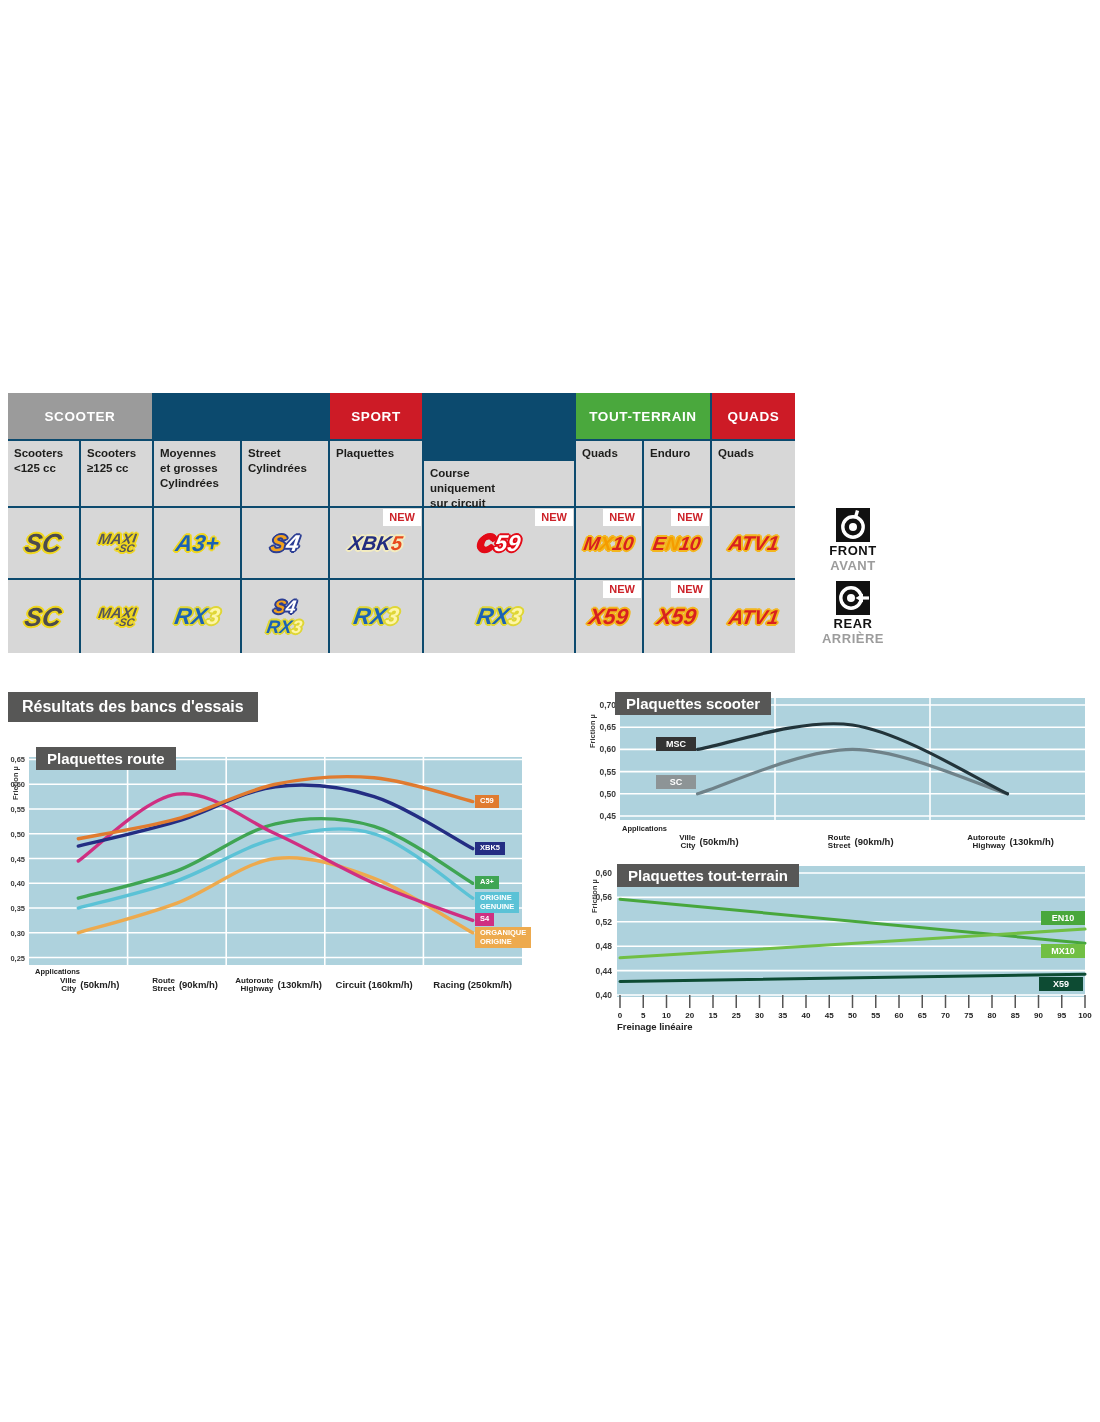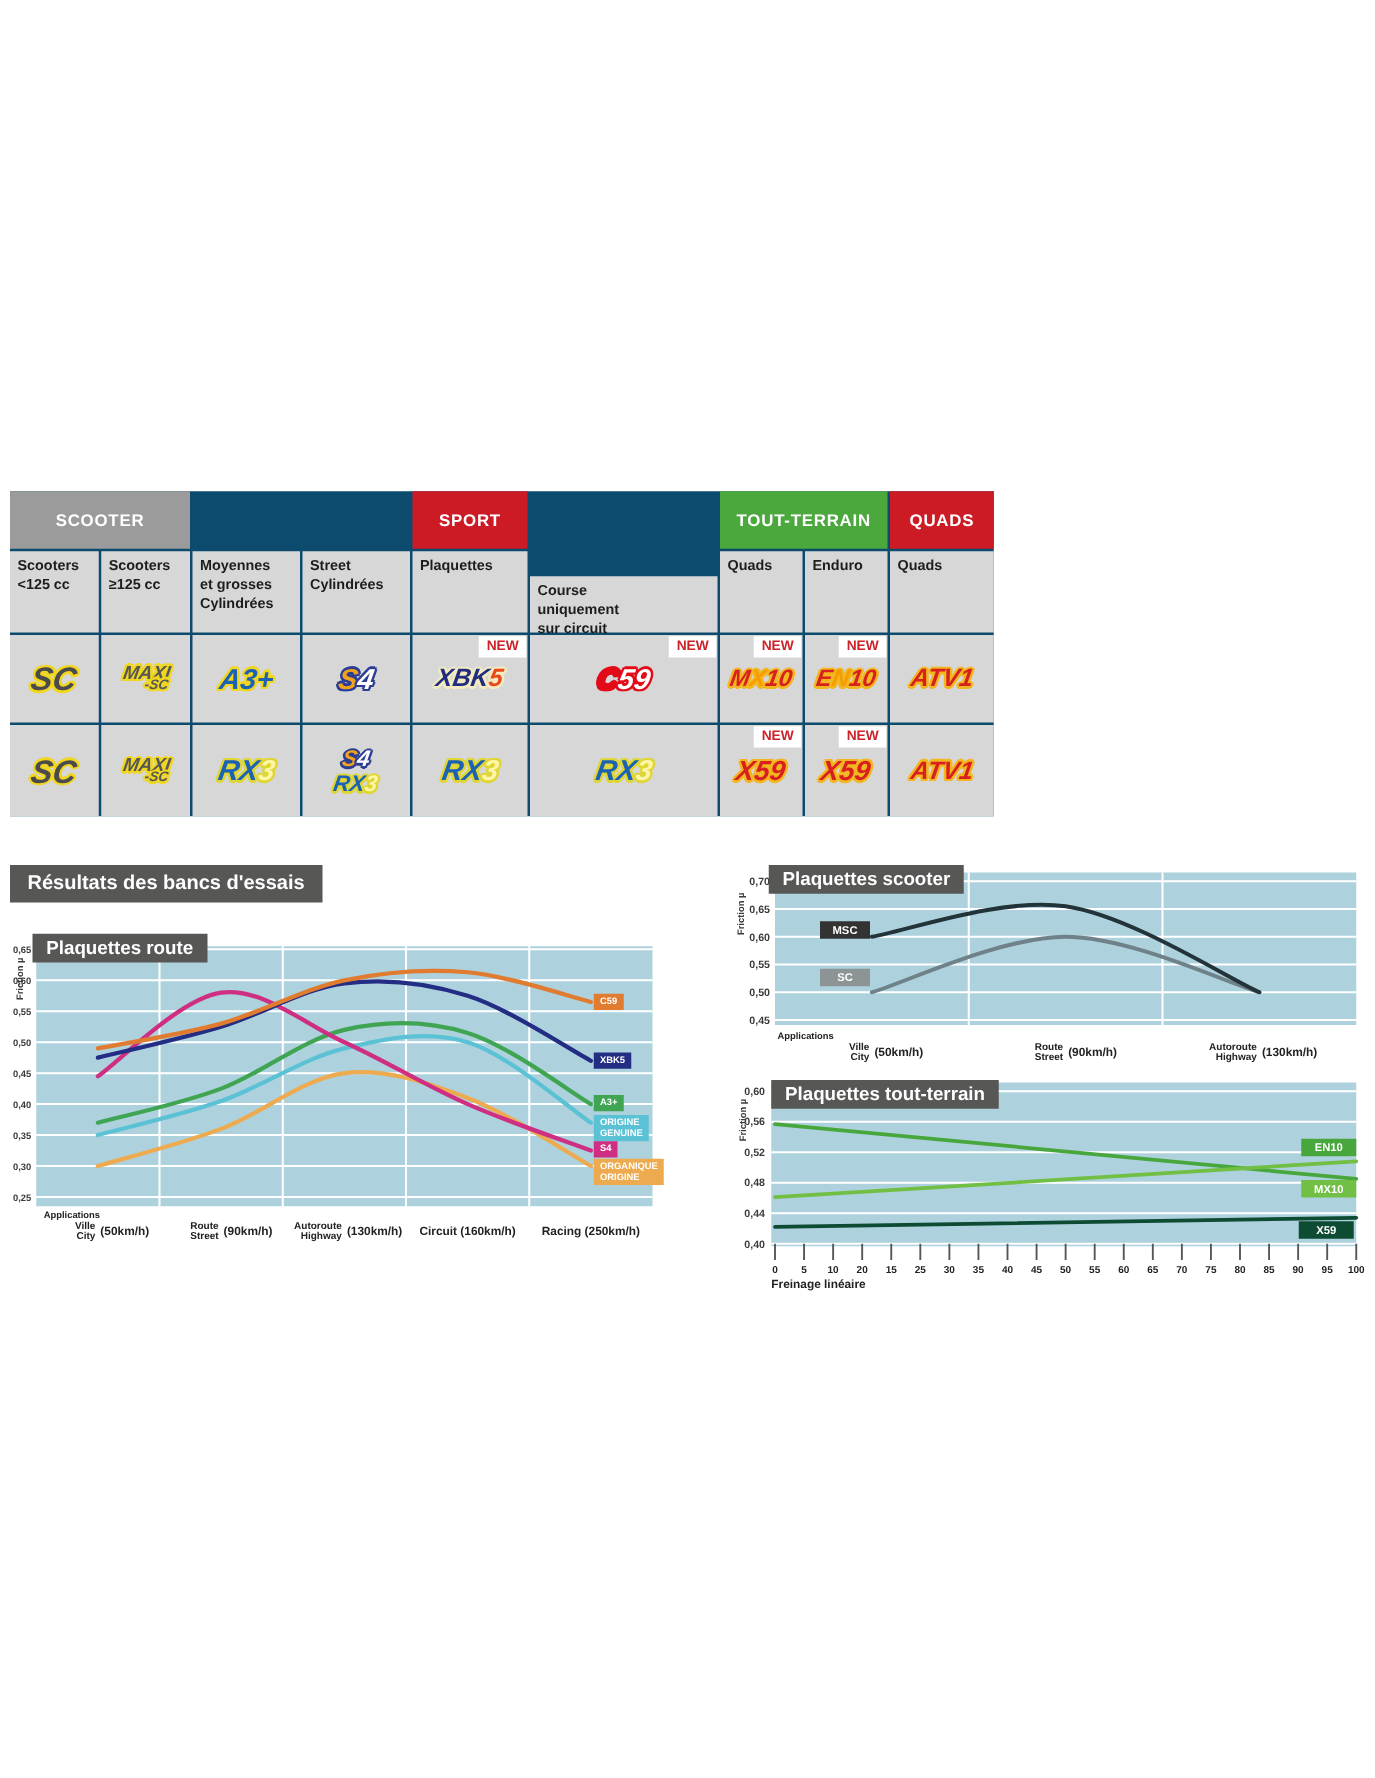--- a/index.html
+++ b/index.html
@@ -136,20 +136,39 @@
       </div>
       <div class="cell sub-cell" style="grid-area: 2 / 9;">Quads</div>
       <div class="cell logo-cell" style="grid-area: 3 / 9;">
         <span class="logo" style="font-size: 20px;"><span class="part" style="color: rgb(216, 32, 31); text-shadow: rgb(243, 182, 31) 2px 0px 0px, rgb(243, 182, 31) -2px 0px 0px, rgb(243, 182, 31) 0px 2px 0px, rgb(243, 182, 31) 0px -2px 0px, rgb(243, 182, 31) 1.4px 1.4px 0px, rgb(243, 182, 31) -1.4px 1.4px 0px, rgb(243, 182, 31) 1.4px -1.4px 0px, rgb(243, 182, 31) -1.4px -1.4px 0px;">ATV1</span></span>
       </div>
       <div class="cell logo-cell" style="grid-area: 4 / 9;">
         <span class="logo" style="font-size: 20px;"><span class="part" style="color: rgb(216, 32, 31); text-shadow: rgb(243, 182, 31) 2px 0px 0px, rgb(243, 182, 31) -2px 0px 0px, rgb(243, 182, 31) 0px 2px 0px, rgb(243, 182, 31) 0px -2px 0px, rgb(243, 182, 31) 1.4px 1.4px 0px, rgb(243, 182, 31) -1.4px 1.4px 0px, rgb(243, 182, 31) 1.4px -1.4px 0px, rgb(243, 182, 31) -1.4px -1.4px 0px;">ATV1</span></span>
       </div>
     </div>
 
+  <div class="fr-legend">
+    <svg class="disc-box" viewBox="0 0 34 34">
+      <rect width="34" height="34" fill="#111"></rect>
+      <path d="M17 18 L21.5 2.5" stroke="#fff" stroke-width="3.4"></path>
+      <circle cx="17" cy="19" r="10.2" fill="#111" stroke="#fff" stroke-width="3.4"></circle>
+      <circle cx="17" cy="19" r="4" fill="#fff"></circle>
+    </svg>
+    <div class="axis-word">FRONT</div>
+    <div class="axis-word-sub">AVANT</div>
+    <svg class="disc-box" viewBox="0 0 34 34">
+      <rect width="34" height="34" fill="#111"></rect>
+      <circle cx="15" cy="17" r="10.2" fill="#111" stroke="#fff" stroke-width="3.4"></circle>
+      <circle cx="15" cy="17" r="4" fill="#fff"></circle>
+      <path d="M33 17 L24 17" stroke="#fff" stroke-width="3.2"></path>
+      <path d="M27 12.6 L19.5 17 L27 21.4 Z" fill="#fff"></path>
+    </svg>
+    <div class="axis-word">REAR</div>
+    <div class="axis-word-sub">ARRIÈRE</div>
+  </div>
 
   <div class="results-bar">Résultats des bancs d'essais</div>
 
   <div class="chart" id="chartRoute" style="left:8px;top:690px;width:540px;height:340px;">
     <svg width="540" height="340">
         <rect x="21" y="67" width="493" height="208" fill="#aed2dd"></rect>
         <line x1="119.6" y1="67" x2="119.6" y2="275" stroke="#fff" stroke-width="1.6"></line>
         <line x1="218.2" y1="67" x2="218.2" y2="275" stroke="#fff" stroke-width="1.6"></line>
         <line x1="316.8" y1="67" x2="316.8" y2="275" stroke="#fff" stroke-width="1.6"></line>
         <line x1="415.4" y1="67" x2="415.4" y2="275" stroke="#fff" stroke-width="1.6"></line>
@@ -183,21 +202,21 @@
         <text x="72.3" y="298" font-size="9.5" font-weight="bold" fill="#222">(50km/h)</text>
         <text x="166.9" y="293" text-anchor="end" font-size="8" font-weight="bold" fill="#222">Route</text>
         <text x="166.9" y="301" text-anchor="end" font-size="8" font-weight="bold" fill="#222">Street</text>
         <text x="170.9" y="298" font-size="9.5" font-weight="bold" fill="#222">(90km/h)</text>
         <text x="265.5" y="293" text-anchor="end" font-size="8" font-weight="bold" fill="#222">Autoroute</text>
         <text x="265.5" y="301" text-anchor="end" font-size="8" font-weight="bold" fill="#222">Highway</text>
         <text x="269.5" y="298" font-size="9.5" font-weight="bold" fill="#222">(130km/h)</text>
         <text x="366.1" y="298" text-anchor="middle" font-size="9.5" font-weight="bold" fill="#222">Circuit (160km/h)</text>
         <text x="464.7" y="298" text-anchor="middle" font-size="9.5" font-weight="bold" fill="#222">Racing (250km/h)</text>
       </svg>
-    <div class="chart-title" style="left:18px;top:57px;">Plaquettes route</div>
+    <div class="chart-title" style="left:28px;top:57px;">Plaquettes route</div>
     <div class="yaxis-name" style="left:3px;top:110px;">Friction µ</div>
   <div class="series-tag small" style="background: rgb(224, 123, 47); left: 467px; top: 105px;">
         <div>C59</div>
       </div>
       <div class="series-tag small" style="background: rgb(35, 45, 131); left: 467px; top: 152px;">
         <div>XBK5</div>
       </div>
       <div class="series-tag small" style="background: rgb(63, 165, 83); left: 467px; top: 186px;">
         <div>A3+</div>
       </div>

